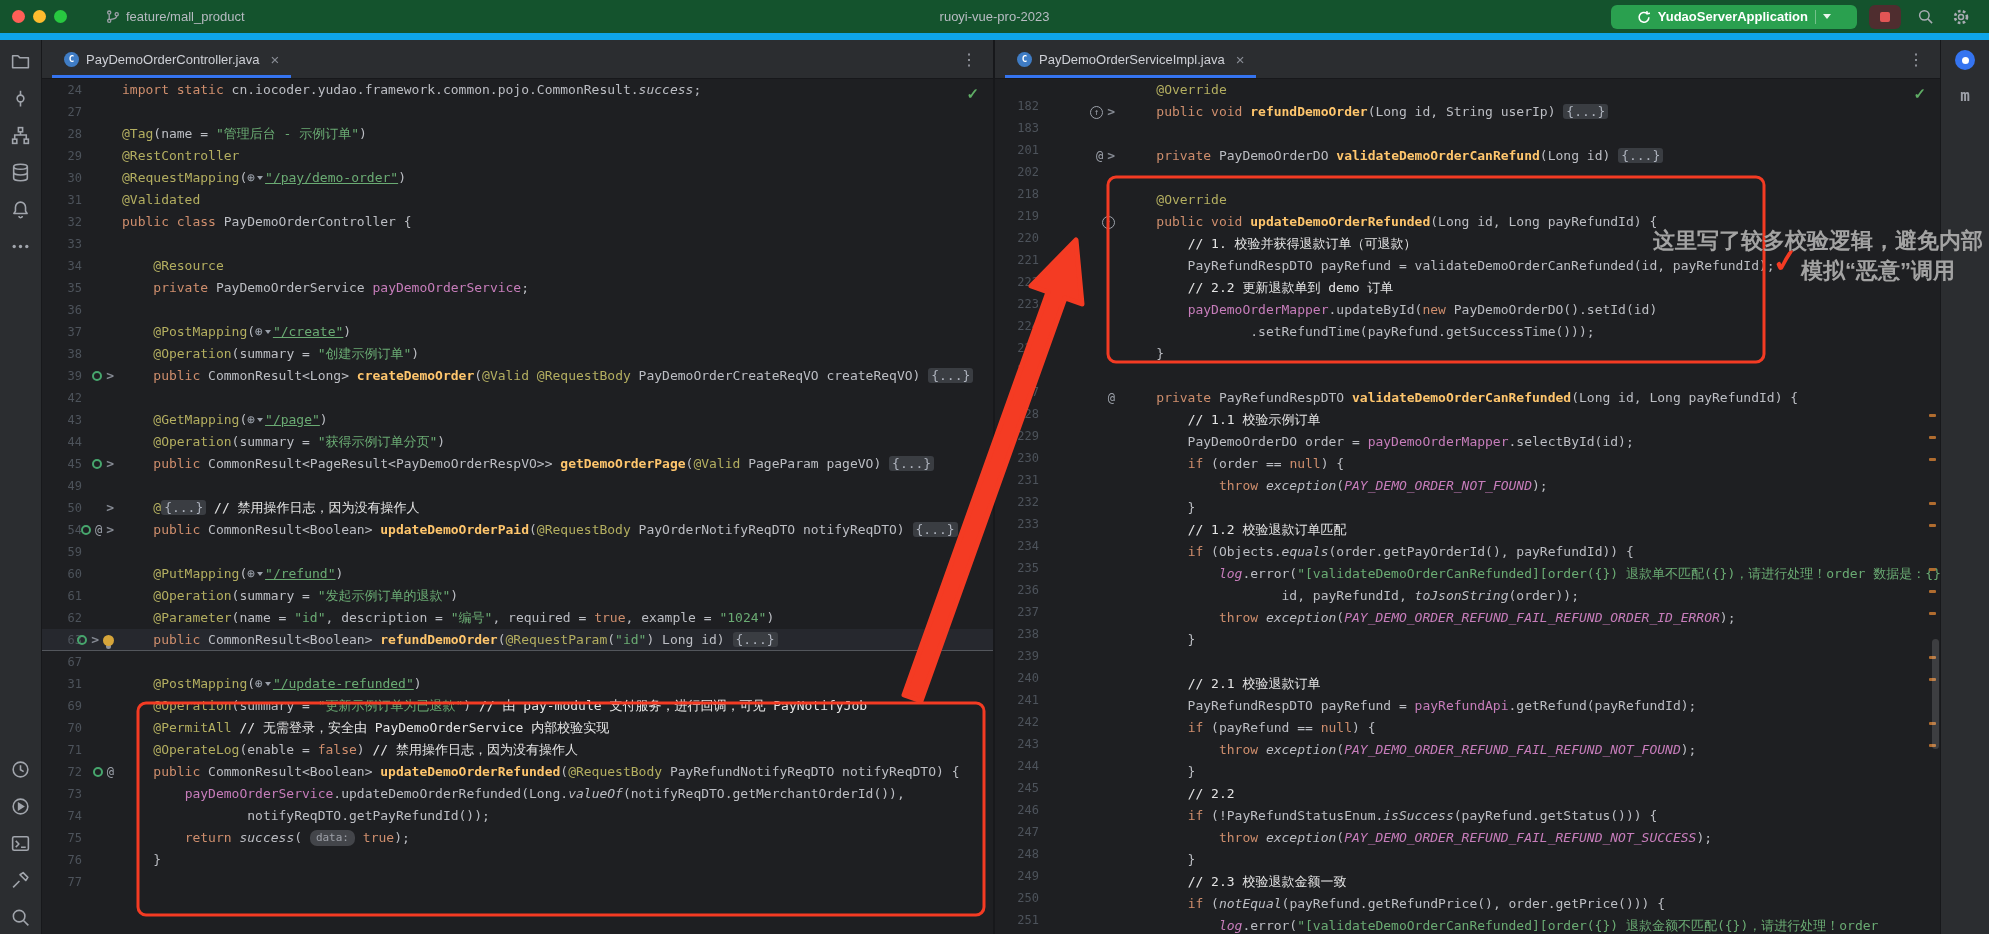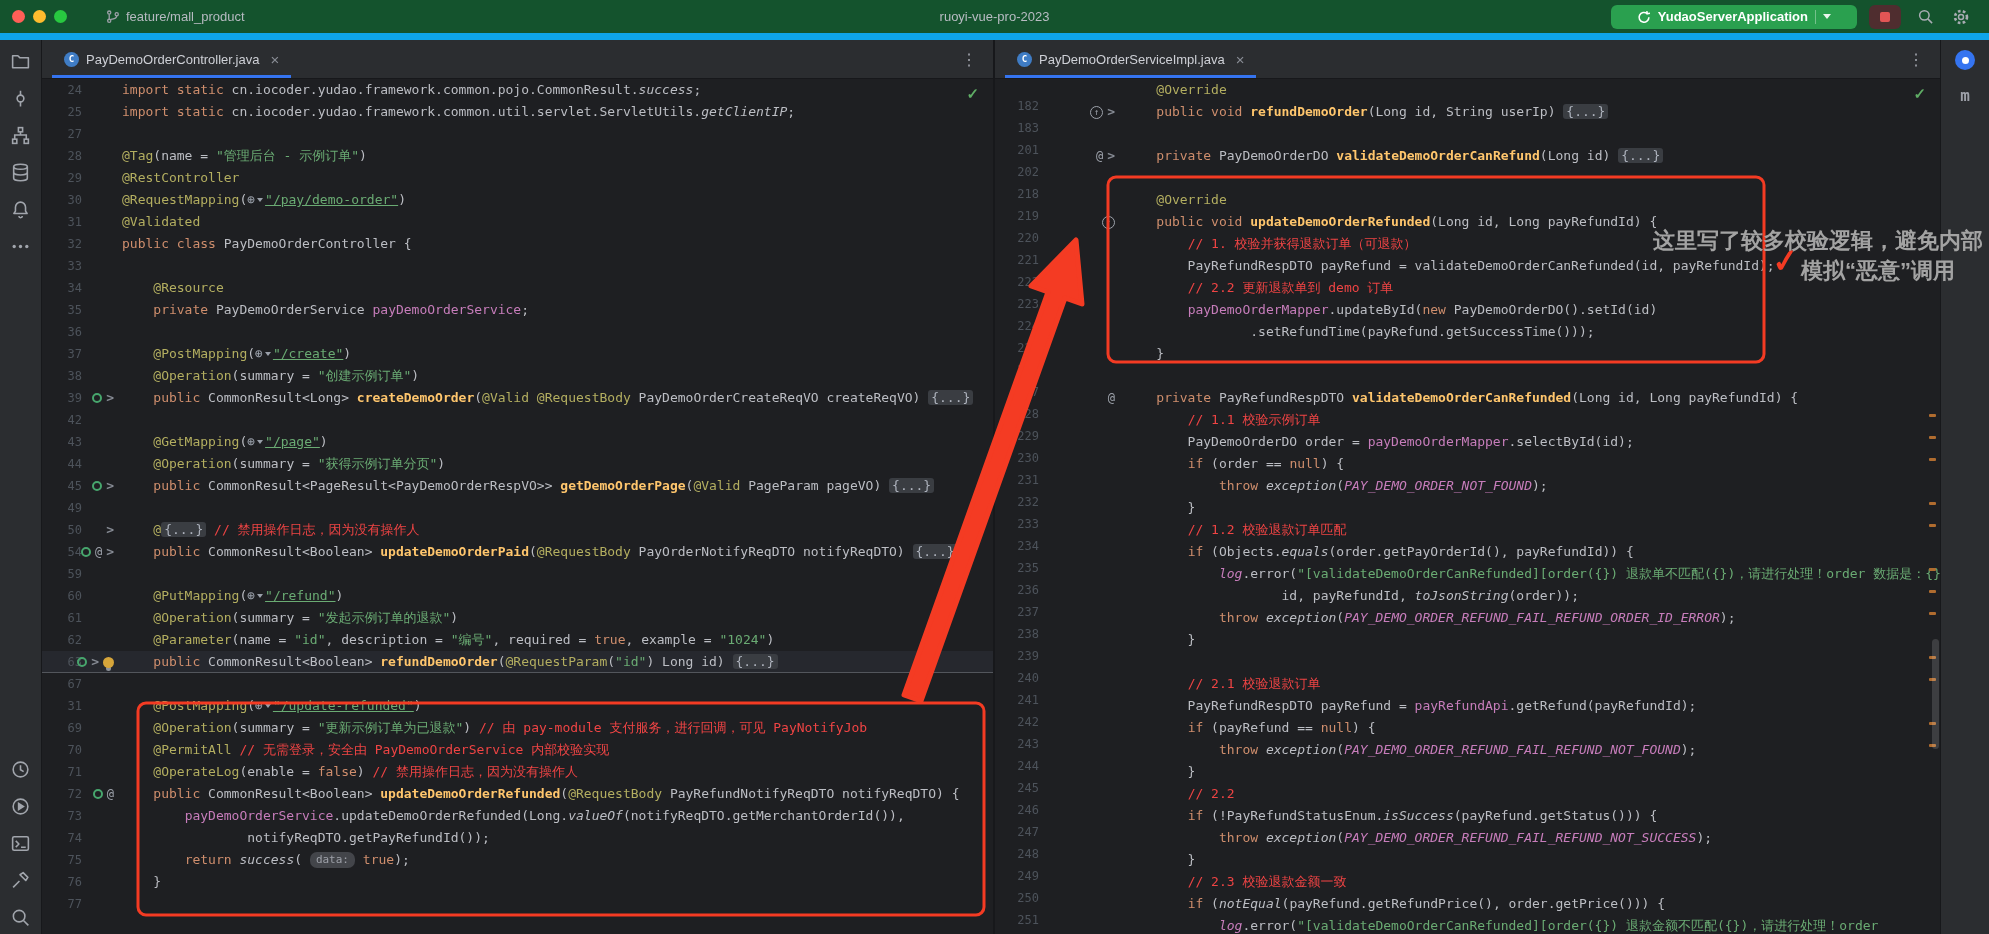--- a/index.html
+++ b/index.html
@@ -51,21 +51,21 @@
   .pane-left .ln{width:40px;}
   .pane-right .ln{width:44px;margin-top:16px;}
   .gicons{flex:none;display:flex;align-items:center;justify-content:flex-end;gap:4px;}
   .pane-left .gicons{width:40px;padding-right:8px;box-sizing:border-box;}
   .pane-right .gicons{width:86px;padding-right:10px;box-sizing:border-box;}
   .code{flex:1;color:#bcbec4;white-space:pre;overflow:hidden;}
 
   .tk-k{color:#cf8e6d}
   .tk-s{color:#6aab73}
   .tk-su{color:#6aab73;text-decoration:underline}
-  .tk-c{color:#ef4444}
+  .tk-c{color:#e5e5e5}
   .tk-a{color:#b3ae60}
   .tk-f{color:#c77dbb}
   .tk-cn{color:#c77dbb;font-style:italic}
   .tk-m{color:#ffc66d;font-weight:600}
   .tk-i{color:#bcbec4;font-style:italic}
   .tk-p{color:#bcbec4}
   .tk-fold{background:#3a3d42;color:#aeb3bd;border-radius:3px;padding:0 3px;}
   .tk-hint{display:inline-block;background:#43454a;color:#9da0a8;border-radius:7px;font-size:11px;line-height:16px;height:16px;padding:0 6px;transform:translateY(-1px);}
   .tk-ic{color:#9aa0aa}
   .tk-ic::after{content:'';display:inline-block;width:0;height:0;border-left:3px solid transparent;border-right:3px solid transparent;border-top:4px solid #9aa0aa;margin:0 2px 0 2px;vertical-align:2px;}
@@ -228,25 +228,20 @@
         <span class="tab-kebab">⋮</span>
       </div>
       <div class="editor">
         <div class="code-lines">
             <div class="line">
               <span class="ln">24</span>
               <span class="gicons"></span>
               <span class="code"><span class="tk-k">import static </span><span class="tk-p">cn.iocoder.yudao.framework.common.pojo.CommonResult.</span><span class="tk-i">success</span><span class="tk-p">;</span></span>
             </div>
             <div class="line">
-              <span class="ln">25</span>
-              <span class="gicons"></span>
-              <span class="code"><span class="tk-k">import static </span><span class="tk-p">cn.iocoder.yudao.framework.common.util.servlet.ServletUtils.</span><span class="tk-i">getClientIP</span><span class="tk-p">;</span></span>
-            </div>
-            <div class="line">
               <span class="ln">27</span>
               <span class="gicons"></span>
               <span class="code"></span>
             </div>
             <div class="line">
               <span class="ln">28</span>
               <span class="gicons"></span>
               <span class="code"><span class="tk-a">@Tag</span><span class="tk-p">(name = </span><span class="tk-s">"管理后台 - 示例订单"</span><span class="tk-p">)</span></span>
             </div>
             <div class="line">

